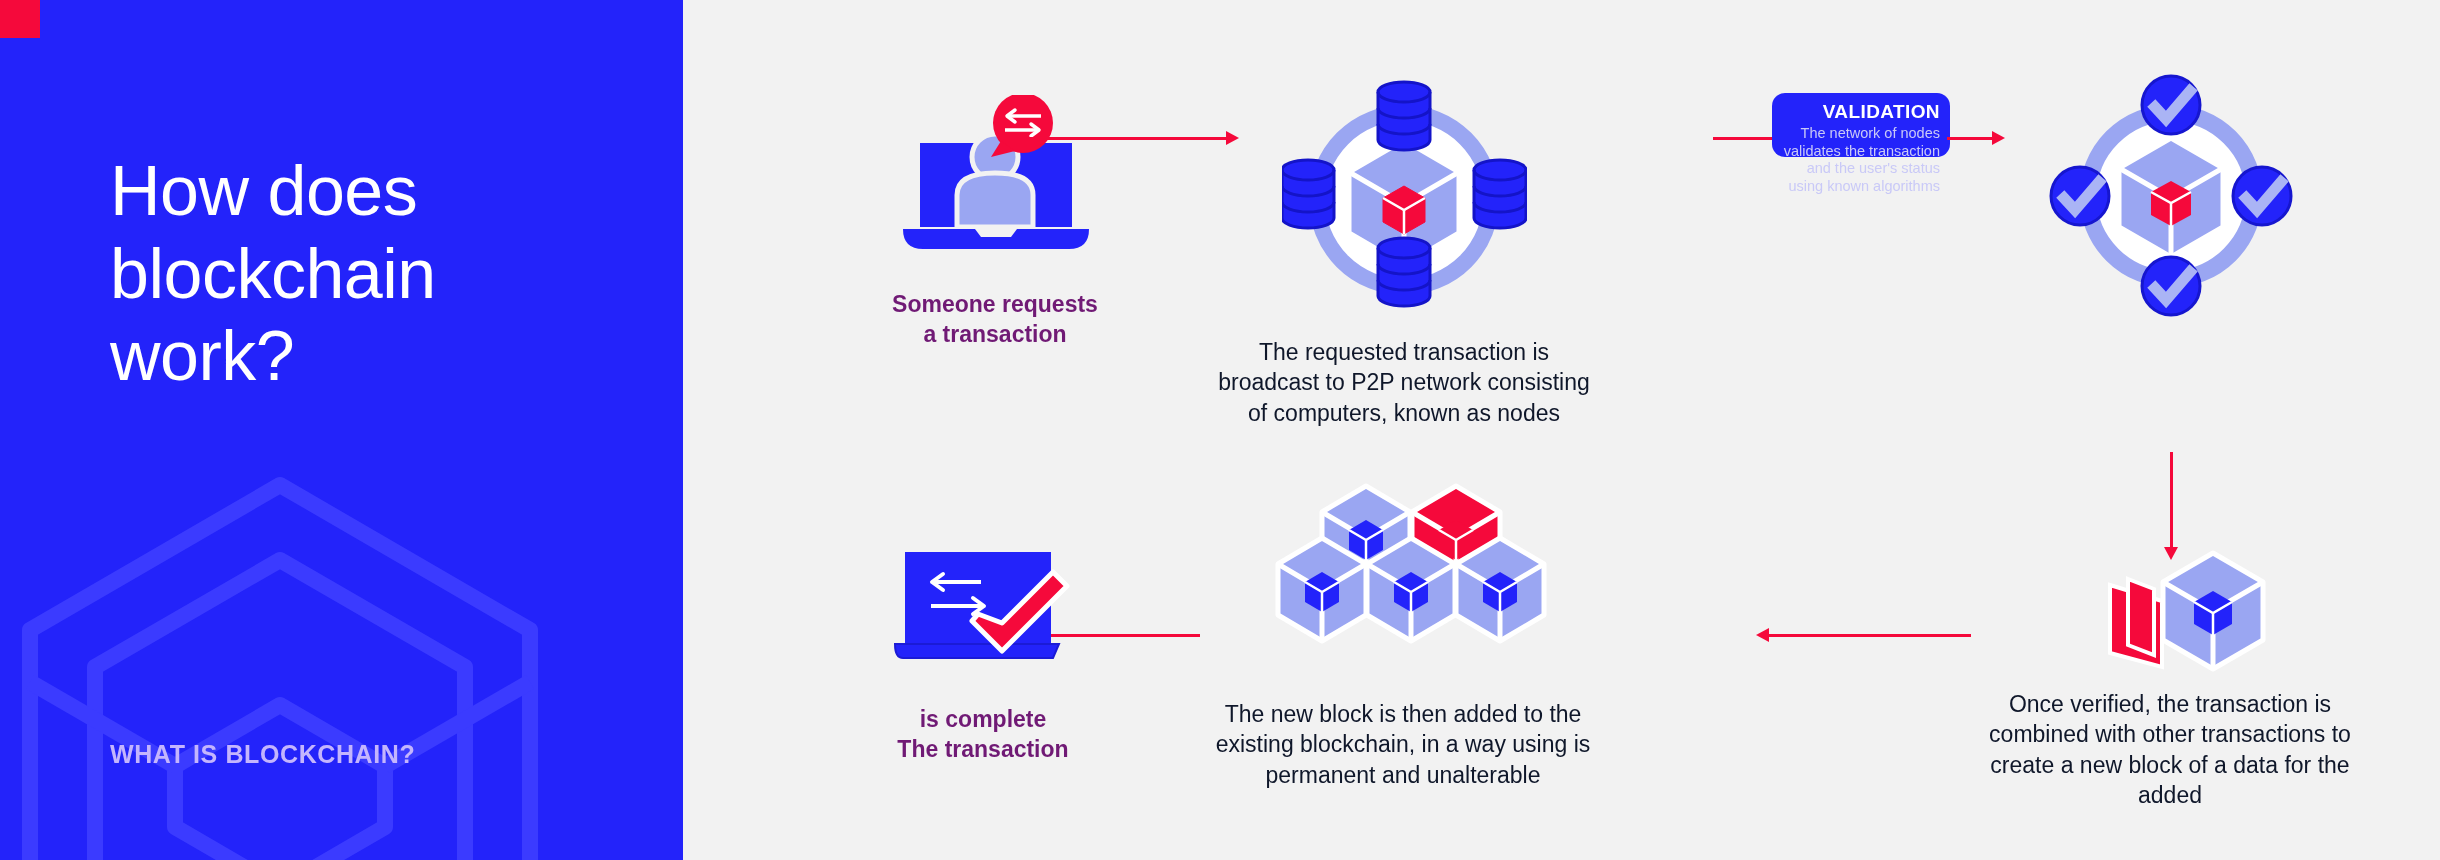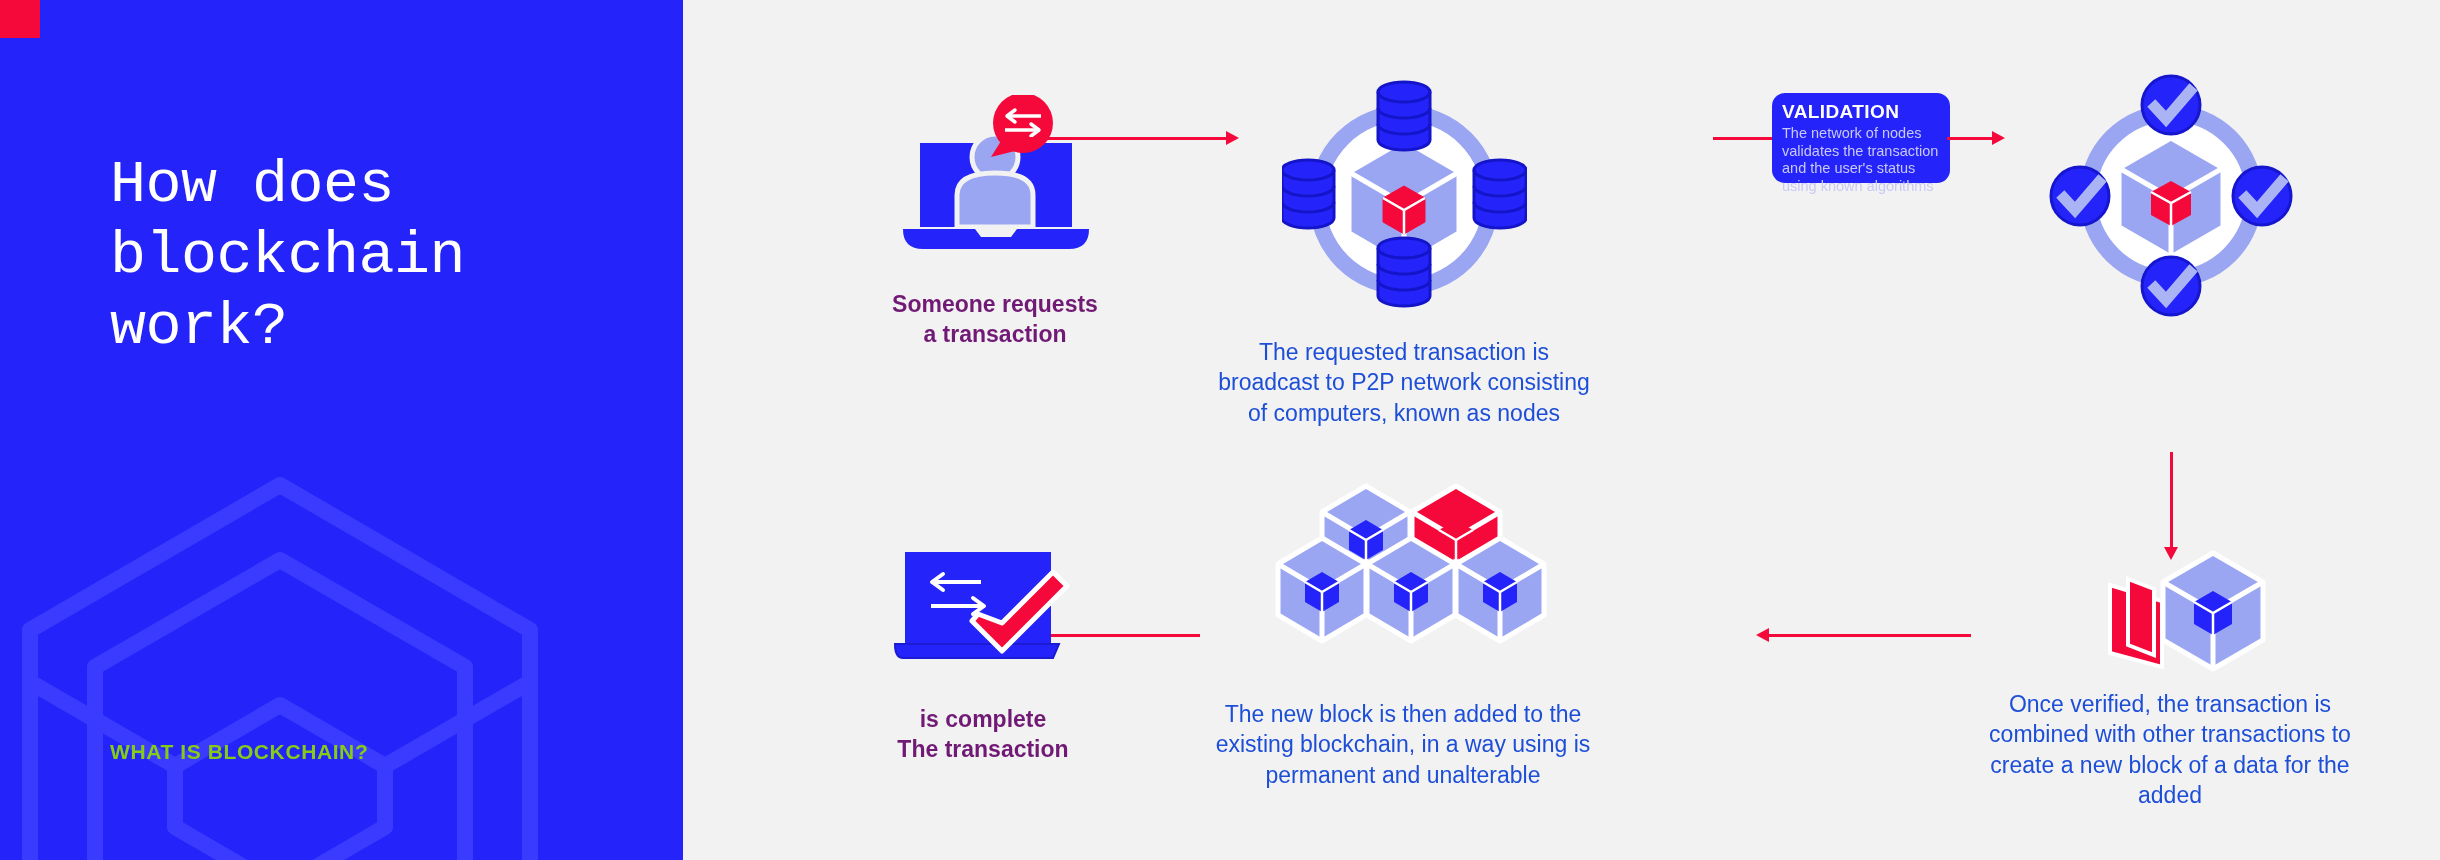--- a/index.html
+++ b/index.html
@@ -19,36 +19,36 @@
   .red-corner{
     position:absolute;left:0;top:0;width:40px;height:38px;background:#f5093b;
   }
   .watermark{
     position:absolute;left:-40px;top:455px;width:640px;height:640px;
     opacity:1;pointer-events:none;
   }
   .headline{
     position:absolute;left:110px;top:150px;width:520px;
     color:#ffffff;
-    font-size:60px;line-height:1.18;font-weight:300;
+    font-size:70px;line-height:1.18;font-weight:300;
     letter-spacing:-0.5px;
-    font-family:Liberation Mono, monospace;
+    font-family:Liberation Sans, sans-serif;
   }
   .footer-label{
     position:absolute;left:110px;top:740px;
-    color:#84cc16;font-weight:bold;font-size:21px;letter-spacing:0.6px;
+    color:#c4b5fd;font-weight:bold;font-size:25px;letter-spacing:0.6px;
   }
 
   
   .steps{position:absolute;left:683px;top:0;width:1757px;height:860px;}
 
   .step{position:absolute;text-align:center;}
   .step .art{position:relative;margin:0 auto;}
   .caption{
-    color:#1d4ed8;font-size:23px;line-height:1.32;margin-top:10px;
+    color:#0f172a;font-size:23px;line-height:1.32;margin-top:10px;
   }
   .caption.bold{font-weight:bold;color:#701a75;}
 
   
   #step-request{left:132px;top:95px;width:360px;}
   #step-broadcast{left:526px;top:78px;width:390px;}
   #step-verified{left:1288px;top:70px;width:400px;}
   #step-combine{left:1282px;top:545px;width:410px;}
   #step-newblock{left:500px;top:480px;width:440px;}
   #step-complete{left:120px;top:530px;width:360px;}
@@ -67,23 +67,23 @@
   .arrow-v .bar{position:absolute;left:6px;width:2.5px;background:#f5093b;}
   .arrow-v .head{
     position:absolute;left:0;bottom:0;width:0;height:0;
     border-left:7px solid transparent;border-right:7px solid transparent;
     border-top:13px solid #f5093b;
   }
   .line-plain{position:absolute;height:2.5px;background:#f5093b;}
 
   
   .validation{
-    position:absolute;left:1089px;top:93px;width:178px;height:90px;
+    position:absolute;left:1089px;top:93px;width:178px;height:64px;
     background:#2323fa;border-radius:13px;
-    color:#ffffff;text-align:left;padding:6px 10px;box-sizing:border-box;
+    color:#ffffff;text-align:right;padding:6px 10px;box-sizing:border-box;
   }
   .validation .vtitle{font-weight:bold;font-size:19px;letter-spacing:0.4px;margin-top:2px;}
   .validation .vbody{font-size:14.5px;line-height:1.22;color:#c9c9f7;margin-top:2px;}
 </style>
 </head>
 <body>
 
 <div class="canvas">
 
   <div class="left-panel">

